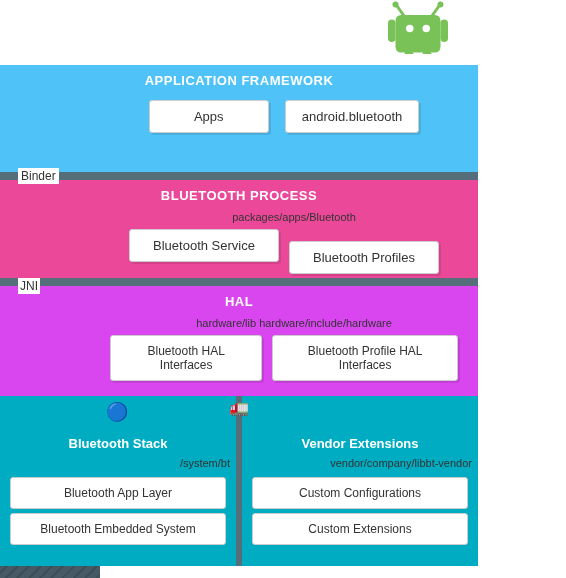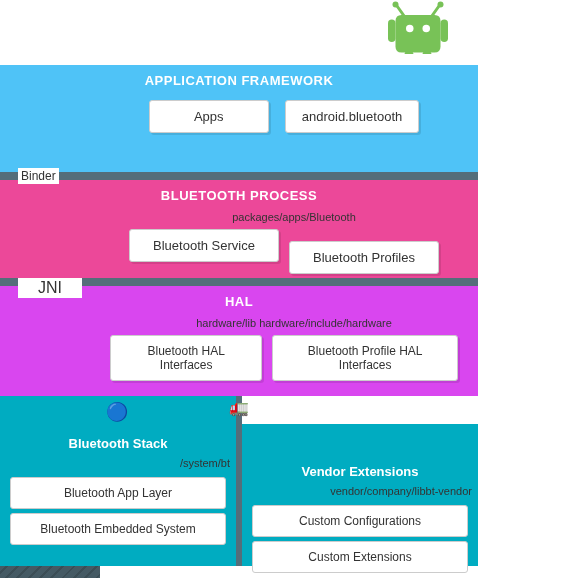--- a/index.html
+++ b/index.html
@@ -91,24 +91,24 @@
     }
 
     .divider-binder { top: 172px; }
     .divider-jni { top: 278px; }
 
     
     .jni-label {
       position: absolute;
       left: 18px;
       top: 278px;
-      font-size: 16px;
+      font-size: 12px;
       color: #333;
       background: white;
-      padding: 1px 20px;
+      padding: 1px 2px;
       z-index: 10;
     }
 
     
     .layer-bt-process {
       top: 180px;
       height: 108px;
       background: #ec4899;
     }
 
@@ -156,21 +156,20 @@
       position: relative;
     }
 
     .bottom-col-left {
       background: #00acc1;
     }
 
     .bottom-col-right {
       background: #00acc1;
       border-left: 4px solid #546e7a;
-      margin-top: 28px;
     }
 
     .bottom-col-header {
       text-align: center;
       font-weight: bold;
       font-size: 13px;
       color: white;
       padding: 8px 4px 4px;
     }
 

